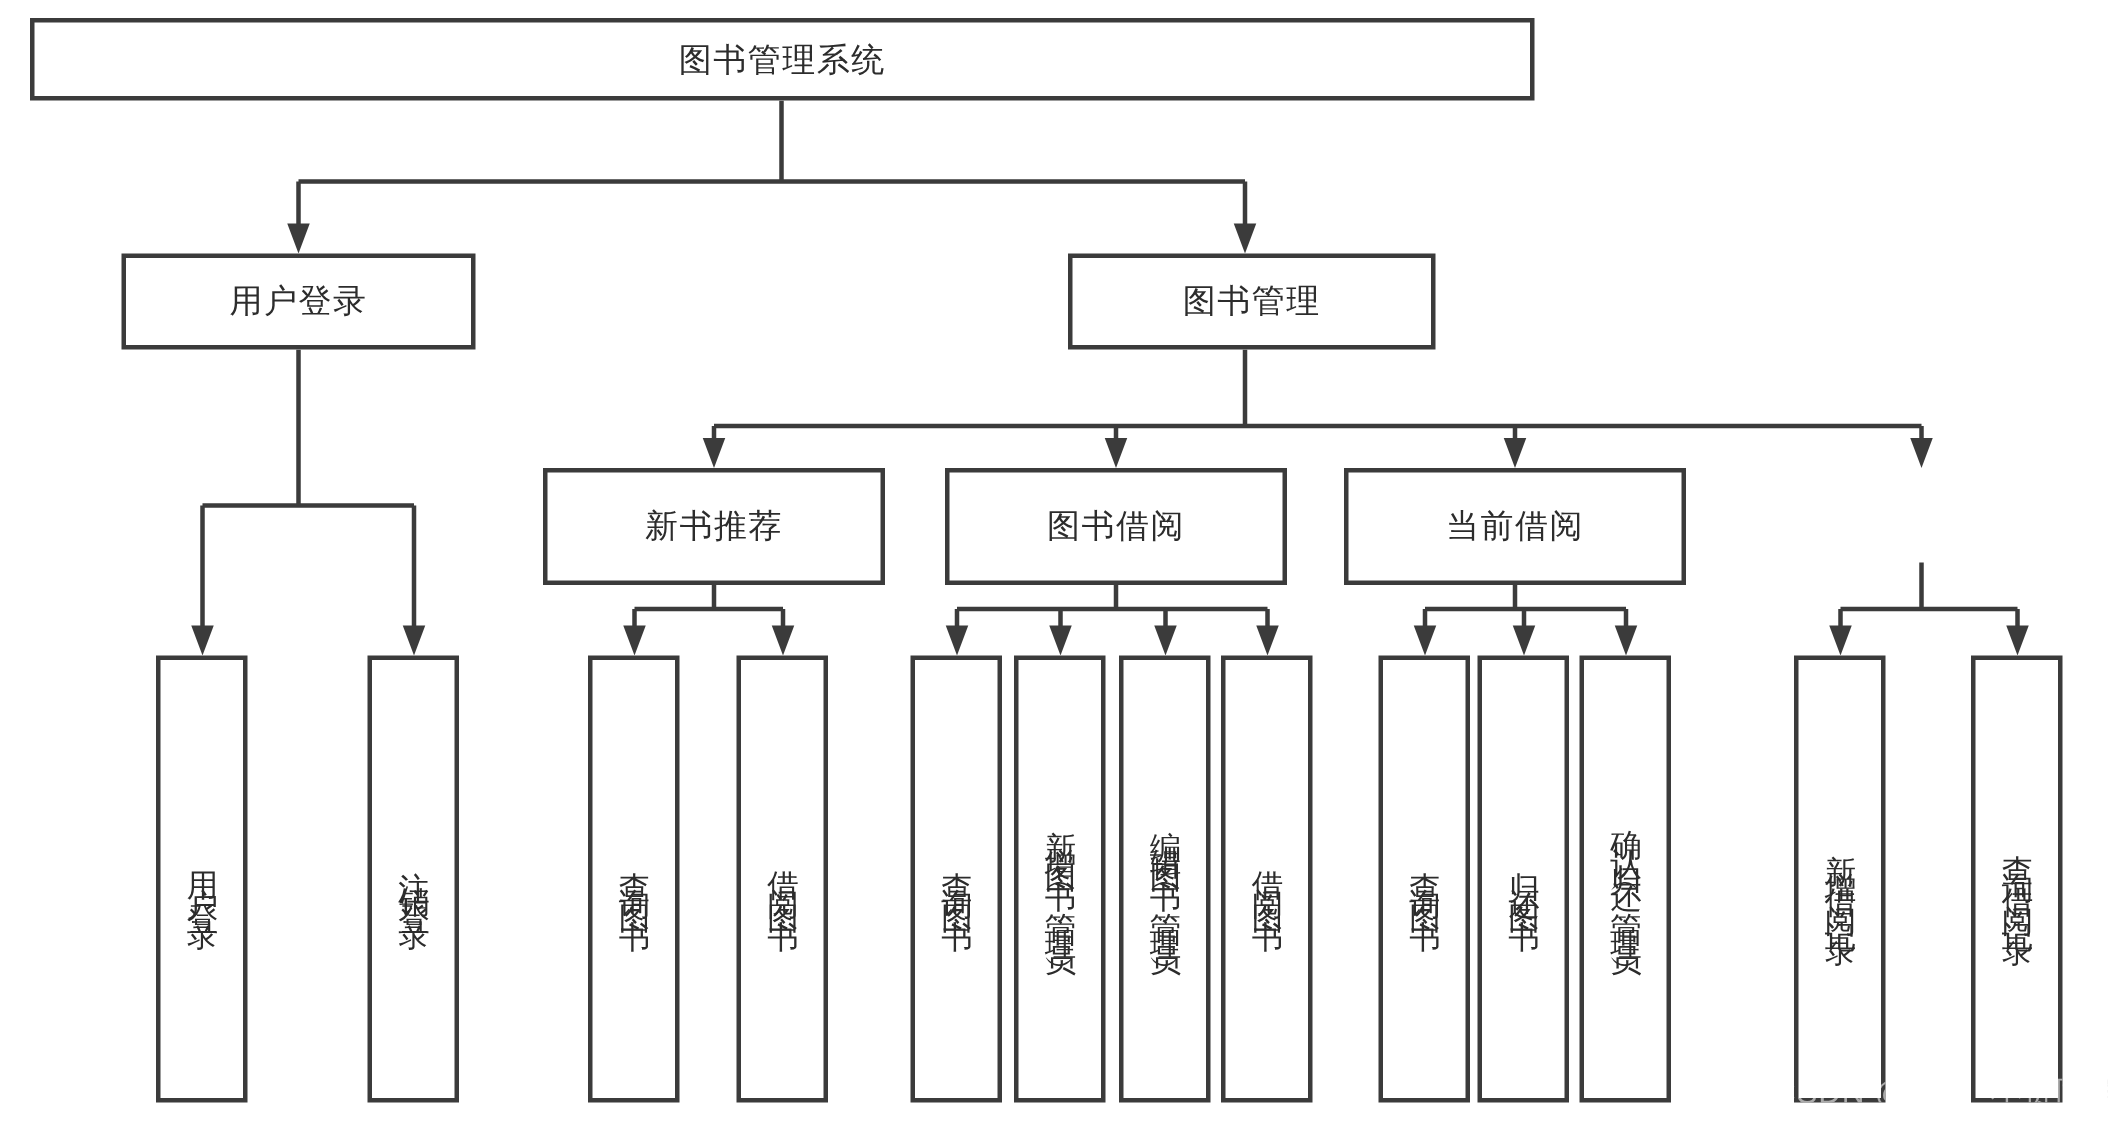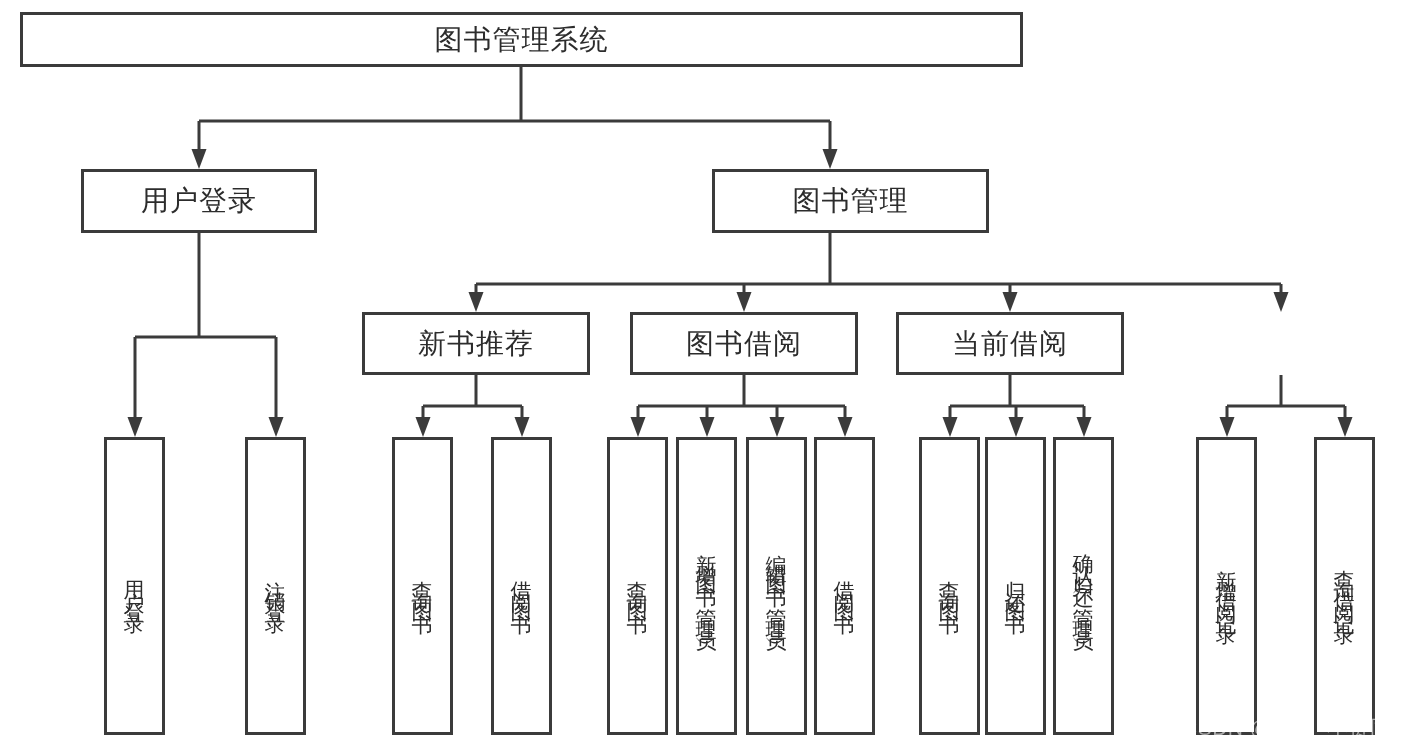--- a/index.html
+++ b/index.html
@@ -28,35 +28,35 @@
   }
   .node {
     position: absolute;
     box-sizing: border-box;
     border: 3px solid #3b3b3b;
     background: #ffffff;
     display: flex;
     align-items: center;
     justify-content: center;
     color: #2c2c2c;
-    font-size: 28px;
+    font-size: 22px;
     letter-spacing: 1px;
     white-space: nowrap;
   }
   .vnode {
     writing-mode: vertical-rl;
     font-size: 21px;
     letter-spacing: 11px;
     white-space: normal;
     line-height: 1;
   }
   .root-node   { left: 20px;  top: 12px;  width: 1003px; height: 55px; }
   .l2a         { left: 81px;  top: 169px; width: 236px;  height: 64px; }
-  .l2b         { left: 712px; top: 169px; width: 277px;  height: 64px; }
-  .l3          { top: 312px;  width: 228px; height: 63px; }
+  .l2b         { left: 712px; top: 169px; width: 245px;  height: 64px; }
+  .l3          { top: 312px;  width: 228px; height: 78px; }
   .l3a { left: 362px; }  .l3b { left: 630px; }  .l3c { left: 896px; }  .l3d { left: 1167px; }
   .leaf        { top: 437px;  width: 61px; height: 298px; }
   .lf1  { left: 104px; }  .lf2  { left: 245px; }
   .lf3  { left: 392px; }  .lf4  { left: 491px; }
   .lf5  { left: 607px; }  .lf6  { left: 676px; }  .lf7  { left: 746px; }  .lf8  { left: 814px; }
   .lf9  { left: 919px; }  .lf10 { left: 985px; }  .lf11 { left: 1053px; }
   .lf12 { left: 1196px; } .lf13 { left: 1314px; }
   .watermark {
     position: absolute;
     left: 1182px;

